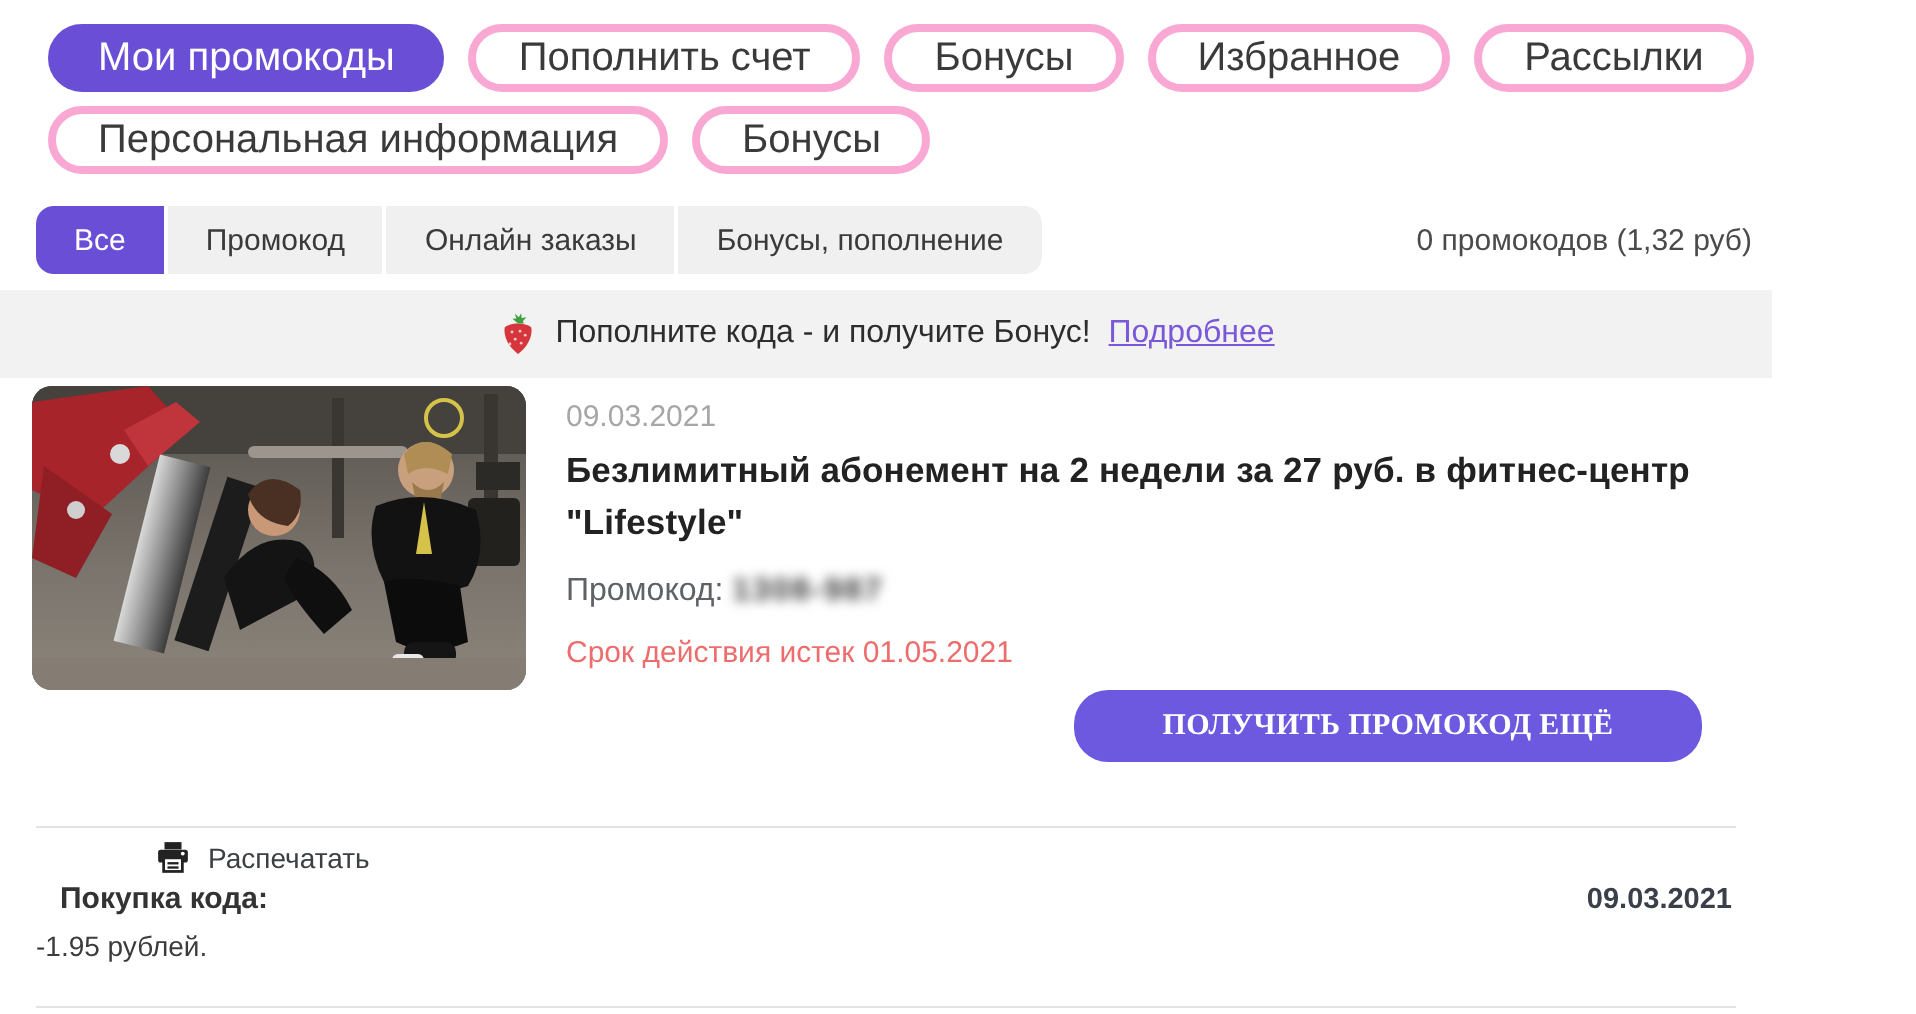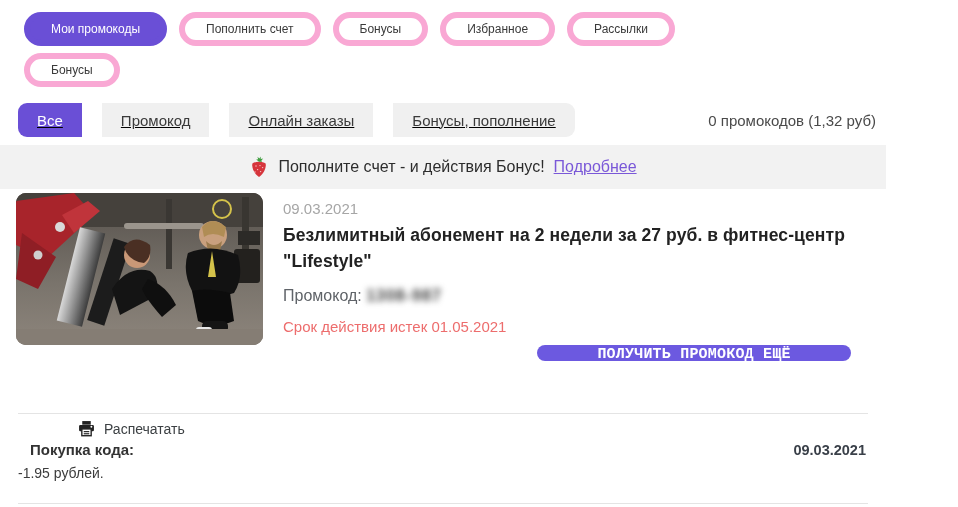--- a/index.html
+++ b/index.html
@@ -4,29 +4,29 @@
 <style>
   * { box-sizing: border-box; }
   html,body { margin:0; padding:0; background:#fff; }
   body { font-family:"Liberation Sans", sans-serif; }
   .page { position:relative; width:958px; height:507px; background:#fff; overflow:hidden; }
 
   
   .nav { position:absolute; top:12px; left:24px; }
   .nav-row { display:flex; gap:12px; margin-bottom:7px; }
   .pill {
-    height:34px; padding:0 21px; border:6px solid #f9a8d4; border-radius:17px;
-    background:#fff; color:#3a3a3a; font-size:12px; font-family:inherit;
+    height:34px; padding:0 21px; border:4px solid #f9a8d4; border-radius:17px;
+    background:#fff; color:#3a3a3a; font-size:20px; font-family:inherit;
     display:flex; align-items:center; cursor:pointer; white-space:nowrap;
   }
   .pill.active { background:#6a4fd6; border-color:#6a4fd6; color:#fff; }
 
   
   .filter-row { position:absolute; top:103px; left:18px; width:858px; display:flex; justify-content:space-between; align-items:center; }
-  .segmented { display:flex; gap:20px;text-decoration:underline; }
+  .segmented { display:flex; gap:2px; }
   .seg {
     height:34px; padding:0 19px; border:none; background:#f0f0f0; color:#3a3a3a;
     font-size:15px; font-family:inherit; display:flex; align-items:center; cursor:pointer; white-space:nowrap;
   }
   .seg:first-child { border-radius:9px 0 0 9px; }
   .seg:last-child { border-radius:0 9px 9px 0; }
   .seg.active { background:#6a4fd6; color:#fff; }
   .counter { font-size:15px; color:#4a4a4a; }
 
   
@@ -44,23 +44,23 @@
   .thumb svg { display:block; }
   .card-date { position:absolute; top:200px; left:283px; font-size:15px; color:#a6a6a6; }
   .card-title {
     position:absolute; top:222px; left:283px; width:585px; margin:0;
     font-size:17.5px; font-weight:bold; color:#222; line-height:1.5; letter-spacing:0.1px;
   }
   .promocode { position:absolute; top:287px; left:283px; font-size:16px; color:#5f6368;text-align:center; }
   .blurred { filter:blur(3px); color:#3a3a3a; font-weight:bold; letter-spacing:1px; }
   .expired { position:absolute; top:318px; left:283px; font-size:15px; color:#ed6d6d; }
   .cta {
-    position:absolute; top:345px; left:537px; width:314px; height:16px;
+    position:absolute; top:345px; left:537px; width:314px; height:36px;
     background:#6c59e0; border:none; border-radius:17px; color:#fff;
-    font-size:15px; font-weight:bold; font-family:Liberation Mono, monospace; cursor:pointer; letter-spacing:0.2px;
+    font-size:15px; font-weight:bold; font-family:Liberation Serif, serif; cursor:pointer; letter-spacing:0.2px;
   }
   .print-row {
     position:absolute; top:384px; left:78px; display:flex; align-items:center; gap:9px;
     font-size:14px; color:#3c4043; cursor:pointer; background:none; border:none; font-family:inherit; padding:0;margin-top:36px;
   }
 
   .divider { position:absolute; left:18px; width:850px; height:1px; background:#e4e4e4; }
   .divider.d1 { top:413px; }
   .divider.d2 { top:503px; }
 
@@ -76,20 +76,21 @@
 
   <nav class="nav">
     <div class="nav-row">
       <button class="pill active">Мои промокоды</button>
       <button class="pill">Пополнить счет</button>
       <button class="pill">Бонусы</button>
       <button class="pill">Избранное</button>
       <button class="pill">Рассылки</button>
     </div>
     <div class="nav-row">
+      <button class="pill">Персональная информация</button>
       <button class="pill">Бонусы</button>
     </div>
   </nav>
 
   <div class="filter-row">
     <div class="segmented">
       <button class="seg active">Все</button>
       <button class="seg">Промокод</button>
       <button class="seg">Онлайн заказы</button>
       <button class="seg">Бонусы, пополнение</button>
@@ -103,21 +104,21 @@
         <path d="M10 21 C4.5 17 2.6 11 3.4 7.6 C6.5 5.2 13.5 5.2 16.6 7.6 C17.4 11 15.5 17 10 21 Z" fill="#d6353c"></path>
         <path d="M10 5.8 L7.2 3.4 L9.2 3.2 L8.4 0.8 L10.4 2.6 L11.6 0.6 L11.8 3 L14.2 2.6 L12.4 4.6 L13 5.8 Z" fill="#3f9e3f"></path>
         <circle cx="7" cy="10" r="0.7" fill="#f7c9c9"></circle>
           <circle cx="11" cy="9.6" r="0.7" fill="#f7c9c9"></circle>
         <circle cx="13.6" cy="11.6" r="0.7" fill="#f7c9c9"></circle>
           <circle cx="8.6" cy="13.6" r="0.7" fill="#f7c9c9"></circle>
         <circle cx="11.6" cy="15.6" r="0.7" fill="#f7c9c9"></circle>
           <circle cx="6" cy="16" r="0.7" fill="#f7c9c9"></circle>
       </svg>
     </span>
-    <span>Пополните счет - и действия Бонус!</span>
+    <span>Пополните кода - и получите Бонус!</span>
     <a class="link">Подробнее</a>
   </div>
 
   <div class="thumb">
     <svg width="247" height="152" viewBox="0 0 247 152">
       <defs>
         <linearGradient id="bg" x1="0" y1="0" x2="0" y2="1">
           <stop offset="0" stop-color="#55504b"></stop>
             <stop offset="0.6" stop-color="#7a746c"></stop>
             <stop offset="1" stop-color="#8d857c"></stop>

